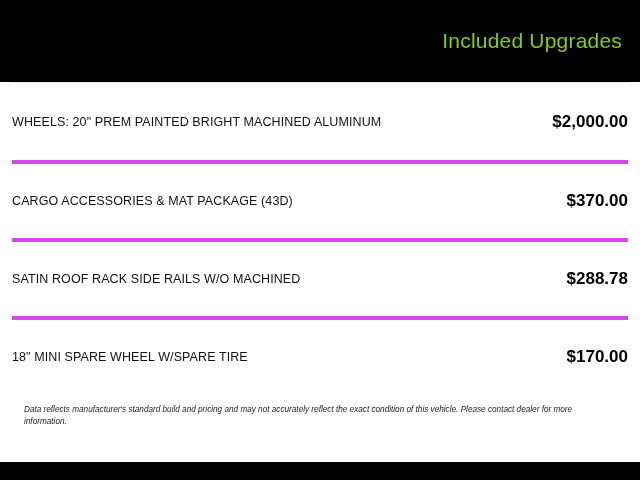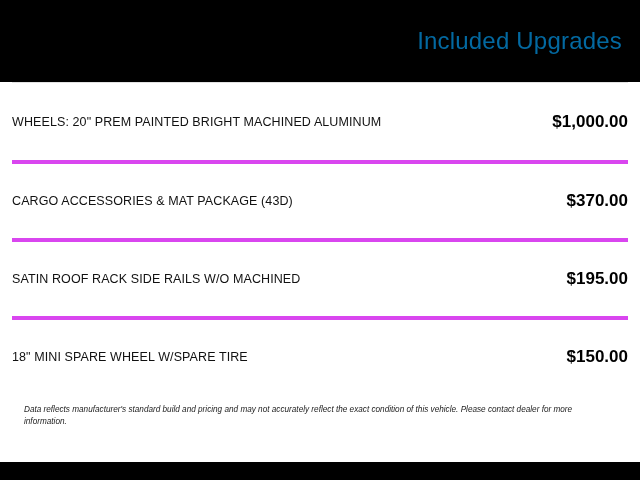--- a/index.html
+++ b/index.html
@@ -23,22 +23,22 @@
   .header {
     height: 82px;
     background: #000000;
     display: flex;
     align-items: center;
     justify-content: flex-end;
     padding-right: 18px;
     box-sizing: border-box;
   }
   .header-title {
-    color: #0369a1;
-    font-size: 24px;
+    color: #84cc16;
+    font-size: 21px;
     font-weight: 400;
     letter-spacing: 0.2px;
   }
   .content {
     padding: 0 12px;
     box-sizing: border-box;
   }
   .col-head {
     display: flex;
     align-items: center;
@@ -108,36 +108,36 @@
     <div class="header-title">Included Upgrades</div>
   </div>
 
   <div class="content">
 
 
     <div class="rows">
 
       <div class="row">
         <div class="row-name">WHEELS: 20" PREM PAINTED BRIGHT MACHINED ALUMINUM</div>
-        <div class="row-price">$1,000.00</div>
+        <div class="row-price">$2,000.00</div>
       </div>
 
       <div class="row">
         <div class="row-name">CARGO ACCESSORIES &amp; MAT PACKAGE (43D)</div>
         <div class="row-price">$370.00</div>
       </div>
 
       <div class="row">
         <div class="row-name">SATIN ROOF RACK SIDE RAILS W/O MACHINED</div>
-        <div class="row-price">$195.00</div>
+        <div class="row-price">$288.78</div>
       </div>
 
       <div class="row">
         <div class="row-name">18" MINI SPARE WHEEL W/SPARE TIRE</div>
-        <div class="row-price">$150.00</div>
+        <div class="row-price">$170.00</div>
       </div>
 
     </div>
 
     <div class="disclaimer">Data reflects manufacturer's standard build and pricing and may not accurately reflect the exact condition of this vehicle. Please contact dealer for more information.</div>
 
   </div>
 
   <div class="footer-bar"></div>
 

